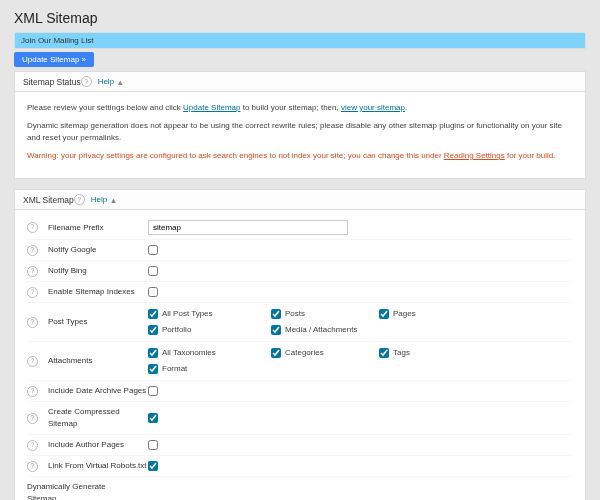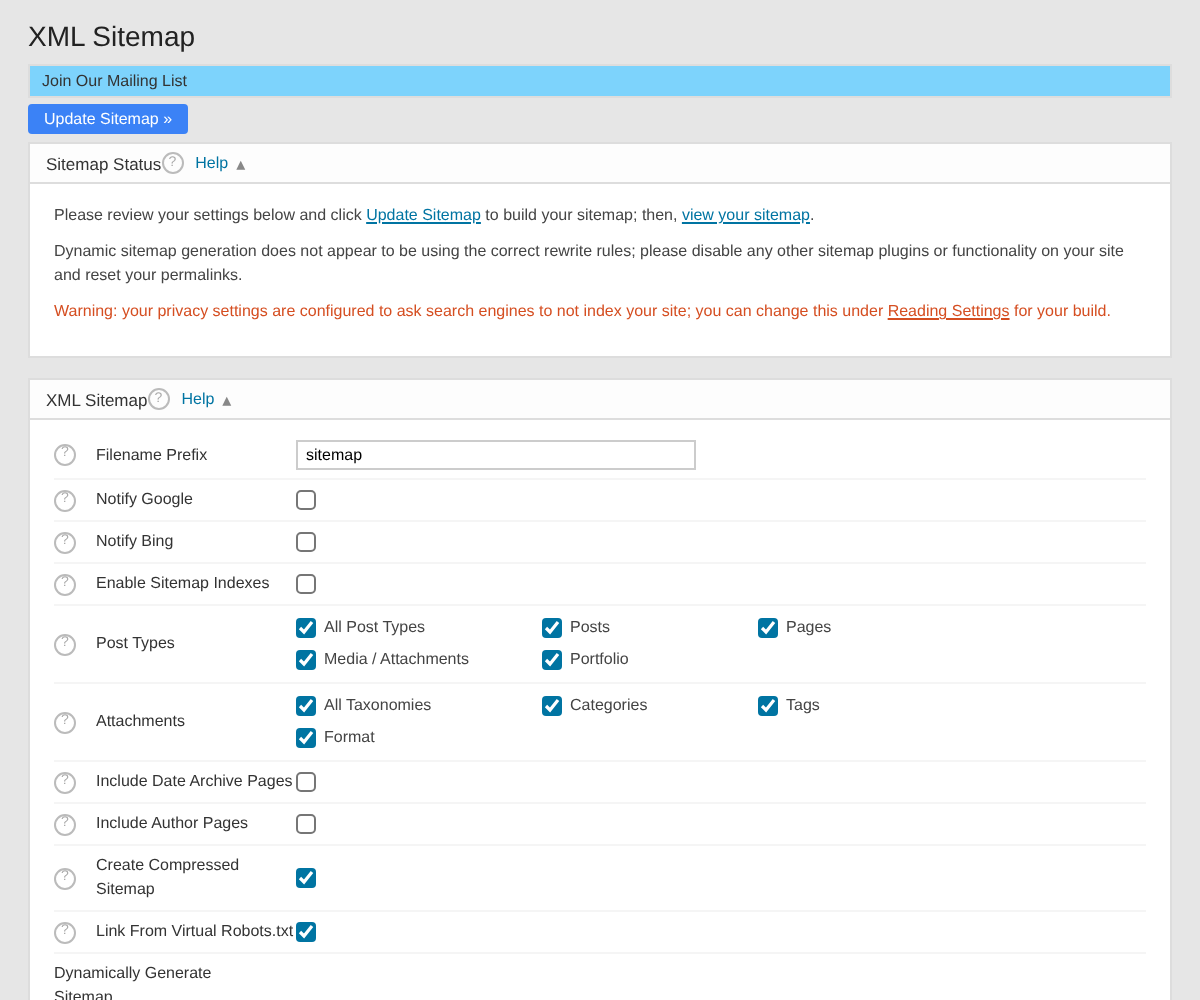--- a/index.html
+++ b/index.html
@@ -117,25 +117,25 @@
             <div class="chk-item">
               <input type="checkbox" class="chk" checked="" style="">
               <span>Posts</span>
             </div>
             <div class="chk-item">
               <input type="checkbox" class="chk" checked="" style="">
               <span>Pages</span>
             </div>
             <div class="chk-item">
               <input type="checkbox" class="chk" checked="" style="">
+              <span>Portfolio</span>
+            </div>
+            <div class="chk-item">
+              <input type="checkbox" class="chk" checked="" style="">
               <span>Media / Attachments</span>
-            </div>
-            <div class="chk-item">
-              <input type="checkbox" class="chk" checked="" style="">
-              <span>Portfolio</span>
             </div>
           </div>
       </div>
 
       <div class="row tall">
         <span class="qmark">?</span>
         <span class="label">Attachments</span>
         <div class="chk-grid" id="taxonomies-grid">
             <div class="chk-item">
               <input type="checkbox" class="chk" checked="" style="">
@@ -159,31 +159,31 @@
       <div class="row">
         <span class="qmark">?</span>
         <span class="label">Include Date Archive Pages</span>
         <span class="field">
             <input type="checkbox" class="chk" style="">
           </span>
       </div>
 
       <div class="row">
         <span class="qmark">?</span>
+        <span class="label">Create Compressed Sitemap</span>
+        <span class="field">
+            <input type="checkbox" class="chk" checked="" style="">
+          </span>
+      </div>
+
+      <div class="row">
+        <span class="qmark">?</span>
         <span class="label">Include Author Pages</span>
         <span class="field">
             <input type="checkbox" class="chk" style="">
-          </span>
-      </div>
-
-      <div class="row">
-        <span class="qmark">?</span>
-        <span class="label">Create Compressed Sitemap</span>
-        <span class="field">
-            <input type="checkbox" class="chk" checked="" style="">
           </span>
       </div>
 
       <div class="row">
         <span class="qmark">?</span>
         <span class="label">Link From Virtual Robots.txt</span>
         <span class="field">
             <input type="checkbox" class="chk" checked="" style="">
           </span>
       </div>

